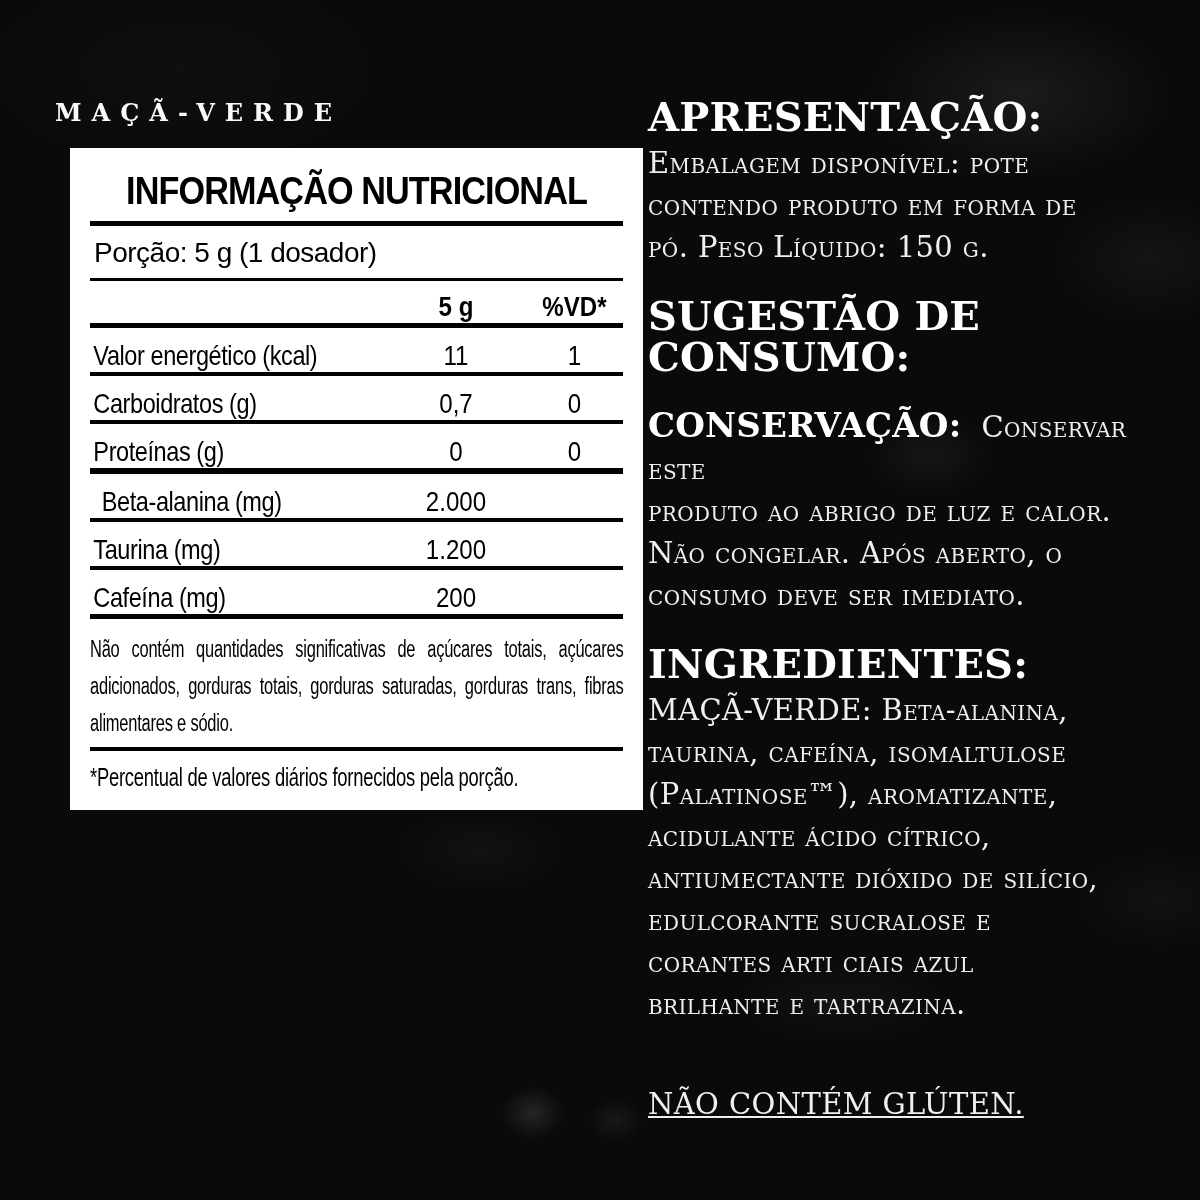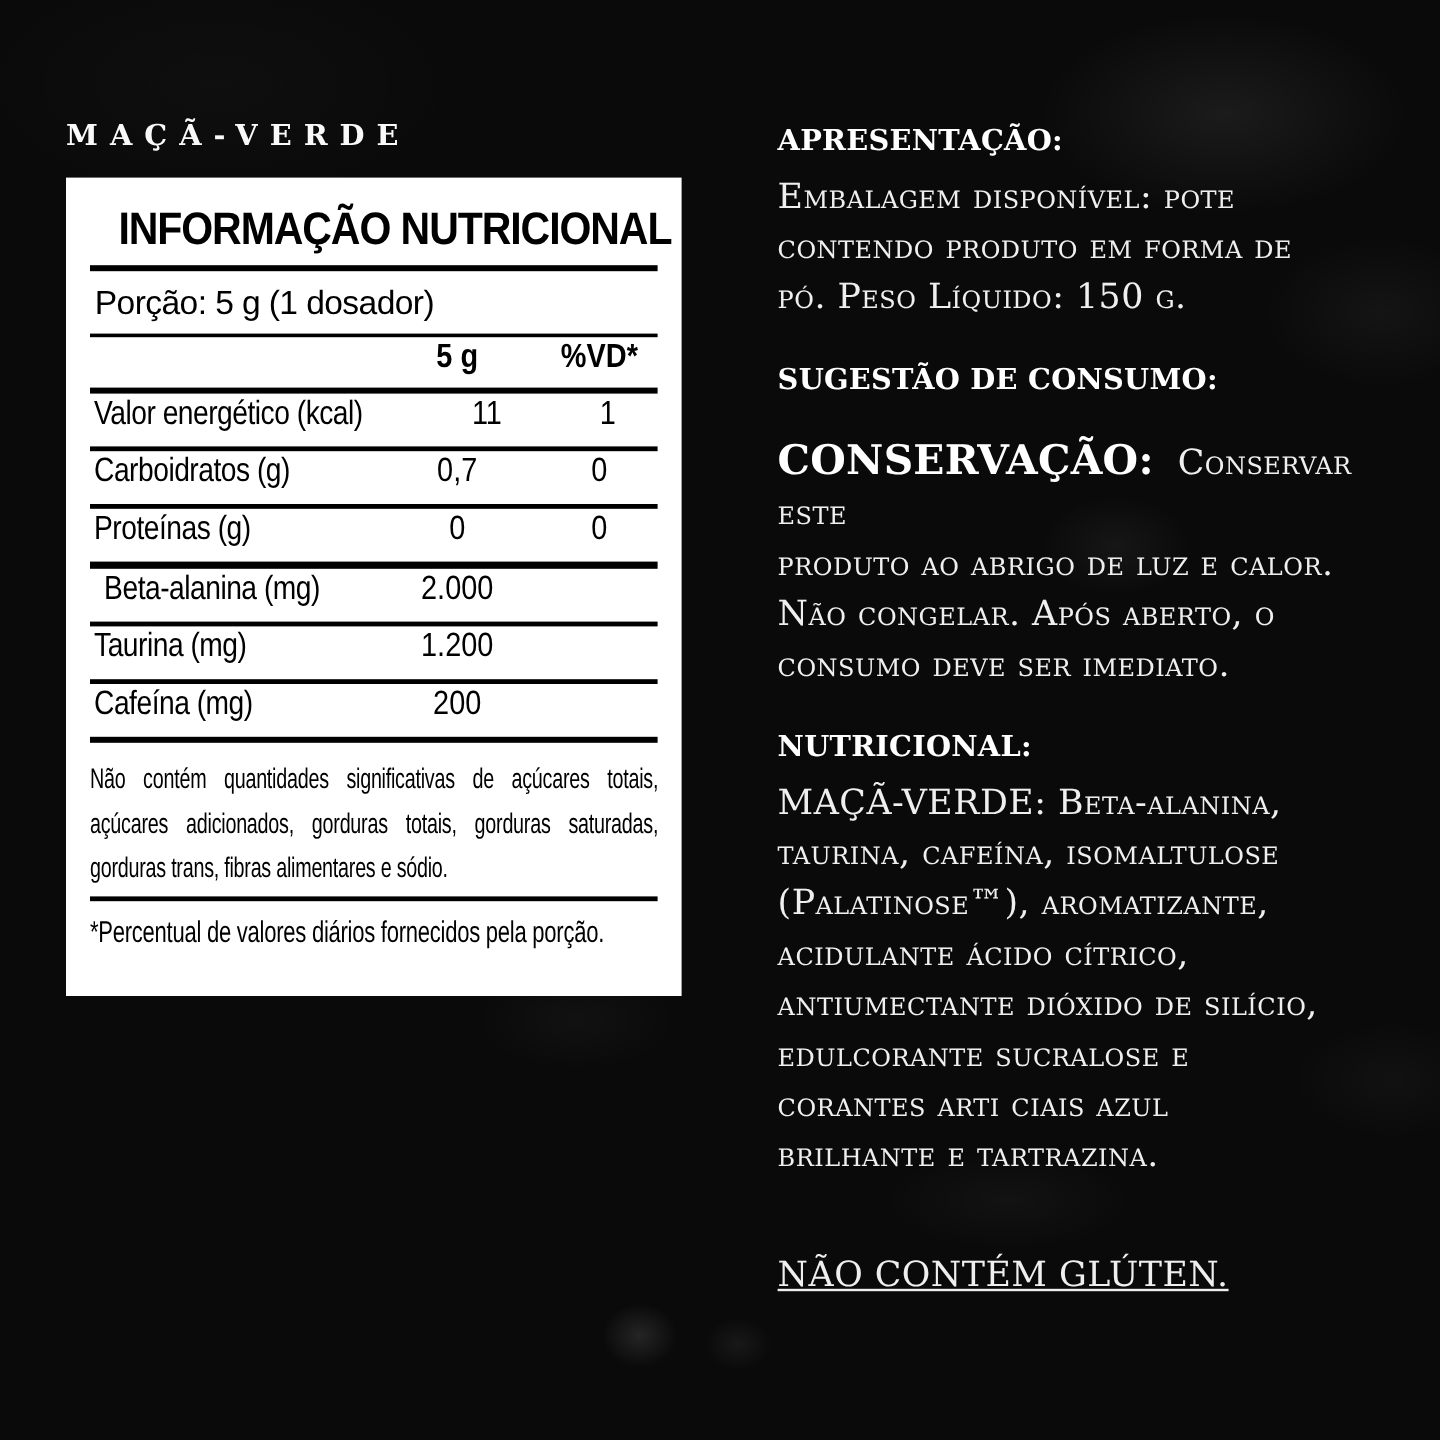--- a/index.html
+++ b/index.html
@@ -23,35 +23,35 @@
       radial-gradient(ellipse 300px 150px at 180px 70px, rgba(255,255,255,0.02), rgba(255,255,255,0) 70%);
   }
   
   .flavor{
     position:absolute;left:55px;top:98px;margin:0;
     font-family:"DejaVu Serif","Liberation Serif",serif;
     font-weight:bold;font-size:24px;letter-spacing:10px;color:#fafafa;
   }
   
   .panel{
-    position:absolute;left:55px;top:148px;width:513px;
+    position:absolute;left:70px;top:148px;width:573px;
     background:#ffffff;color:#000;box-sizing:border-box;
-    padding:20px 20px 32px 20px;
+    padding:20px 20px 12px 20px;
   }
   .tbl-title{
     margin:2px 0 8px 0;text-align:center;
     font-size:38px;font-weight:bold;letter-spacing:-1px;
     transform:scaleX(0.9);transform-origin:50% 50%;white-space:nowrap;
   }
   .rule{background:#000;width:100%;}
   .r3{height:3px;} .r4{height:4px;} .r5{height:5px;} .r6{height:6px;}
   .serving{
     font-size:28px;padding:11px 4px 9px 4px;letter-spacing:-0.5px;
   }
-  .trow{display:flex;align-items:flex-start;height:44px;}
+  .trow{display:flex;align-items:flex-end;height:44px;}
   .trow .cl{flex:1 1 auto;text-align:left;font-size:28px;letter-spacing:-0.5px;
     transform:scaleX(0.84);transform-origin:0 50%;white-space:nowrap;padding-left:4px;}
   .trow .cl.indent{padding-left:14px;}
   .trow .ca{width:140px;text-align:center;font-size:28px;
     transform:scaleX(0.86);transform-origin:50% 50%;}
   .trow .cd{width:97px;text-align:center;font-size:28px;
     transform:scaleX(0.86);transform-origin:50% 50%;}
   .thead{height:42px;}
   .thead .ca,.thead .cd{font-weight:bold;}
   .note{
@@ -64,21 +64,21 @@
     margin:0;padding:12px 0 6px 0;font-size:25px;letter-spacing:-0.3px;
     width:136%;transform:scaleX(0.735);transform-origin:0 0;white-space:nowrap;
   }
   
   .info{
     position:absolute;left:648px;top:96px;width:524px;
     font-family:"DejaVu Serif","Liberation Serif",serif;color:#ededed;
   }
   .sec{margin:0 0 27px 0;}
   .sec h3{
-    margin:0 0 5px 0;font-size:24px;line-height:41px;font-weight:bold;
+    margin:0 0 5px 0;font-size:40px;line-height:41px;font-weight:bold;
     color:#ffffff;letter-spacing:0.2px;
   }
   .sec .h-inline{
     font-weight:bold;color:#ffffff;font-size:34px;margin-right:20px;letter-spacing:0.2px;
   }
   .body{
     margin:0;font-size:29px;line-height:42px;letter-spacing:0.4px;
     font-variant:small-caps;white-space:pre-line;color:#efefef;
   }
   .sec.para .body{font-variant:normal;white-space:normal;}
@@ -171,21 +171,21 @@
     </div>
 
     <div class="sec para">
       <p class="body"><span class="h-inline">CONSERVAÇÃO:</span><span class="bt">Conservar este
 produto ao abrigo de luz e calor.
 Não congelar. Após aberto, o
 consumo deve ser imediato.</span></p>
     </div>
 
     <div class="sec">
-      <h3>NUTRICIONAL:</h3>
+      <h3>INGREDIENTES:</h3>
       <p class="body">MAÇÃ-VERDE: Beta-alanina,
 taurina, cafeína, isomaltulose
 (Palatinose™), aromatizante,
 acidulante ácido cítrico,
 antiumectante dióxido de silício,
 edulcorante sucralose e
 corantes arti ciais azul
 brilhante e tartrazina.</p>
     </div>
 

